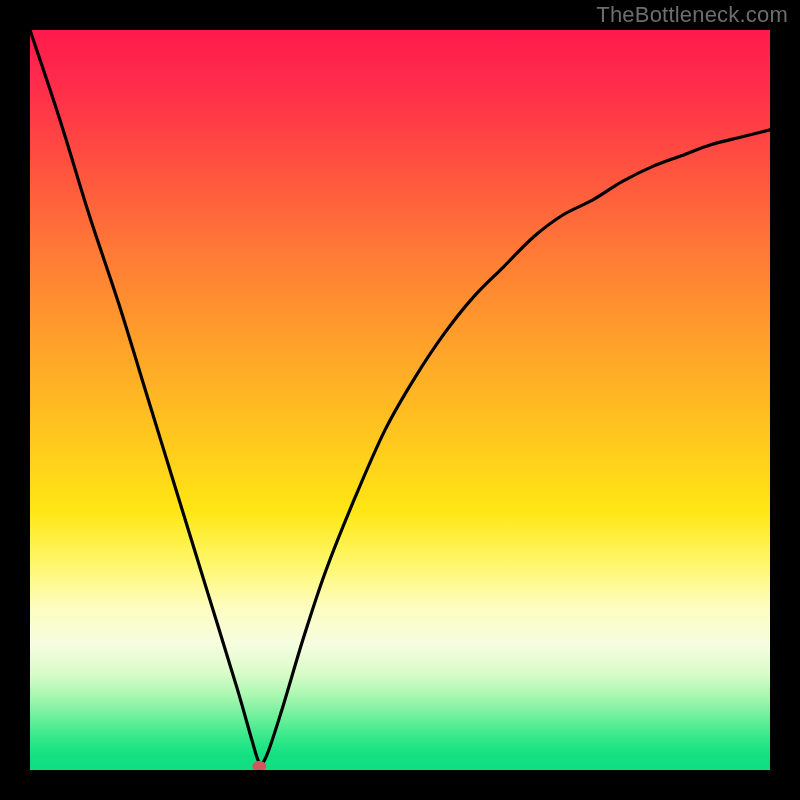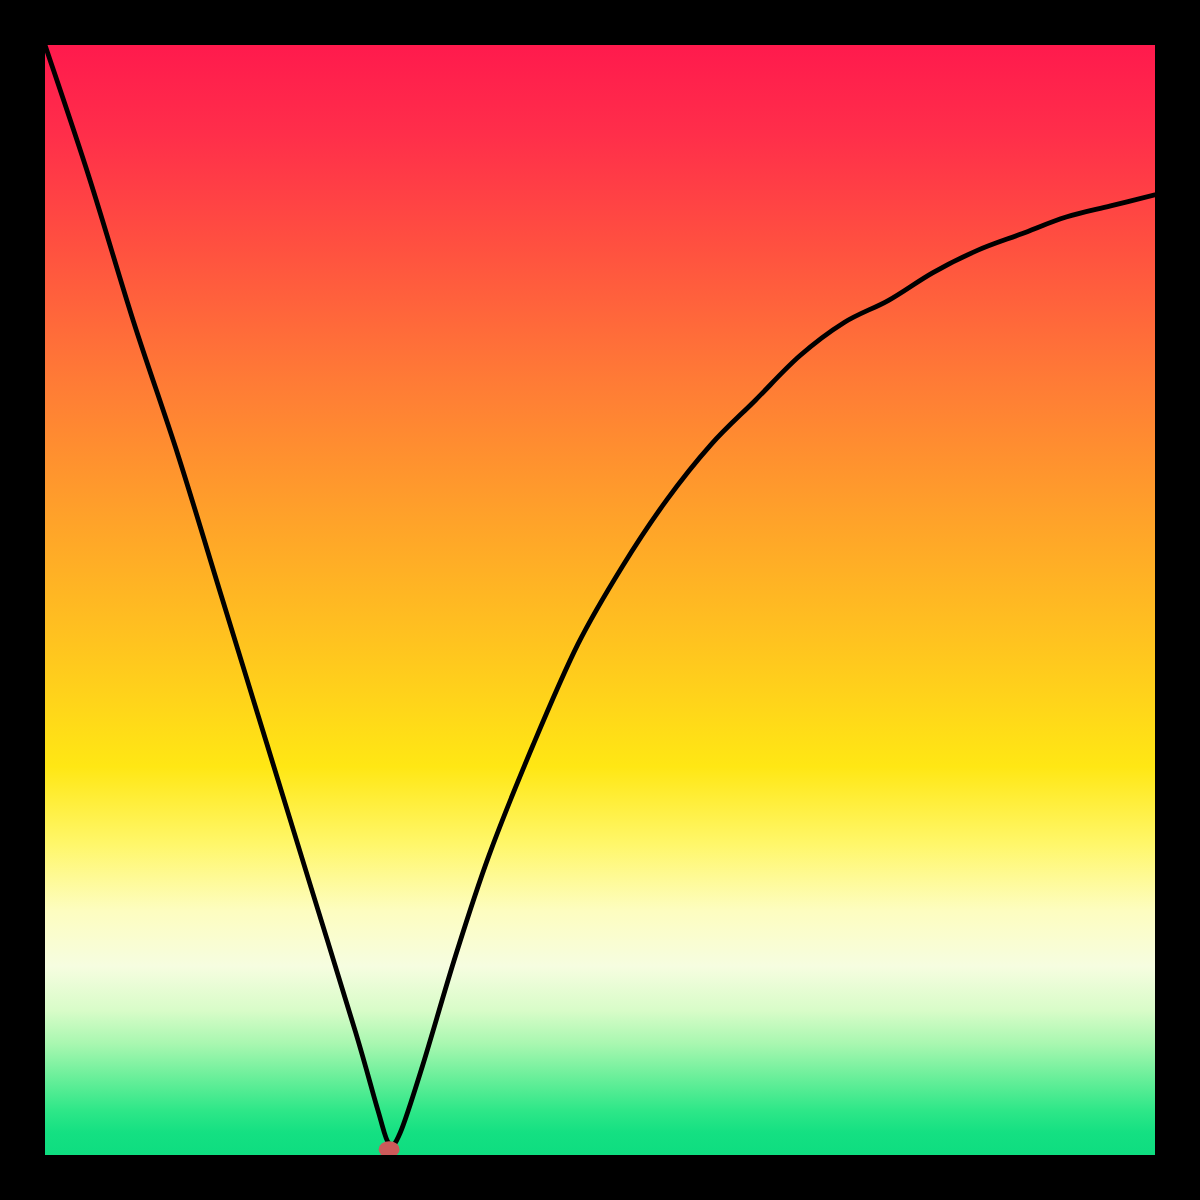--- a/index.html
+++ b/index.html
@@ -74,20 +74,21 @@
     font-weight: 500;
     color: #6d6d6d;
     letter-spacing: 0.2px;
     user-select: none;
   }
 </style>
 </head>
 <body>
 
 <div class="frame">
+  <div class="watermark">TheBottleneck.com</div>
   <div class="plot">
     <div class="gradient"></div>
     <svg class="curve-svg" viewBox="0 0 740 740" preserveAspectRatio="none">
       <path id="curve-path" d="M 0.00 0.00 C 4.93 14.80, 19.73 57.97, 29.60 88.80 C 39.47 119.63, 49.33 154.17, 59.20 185.00 C 69.07 215.83, 78.93 242.97, 88.80 273.80 C 98.67 304.63, 108.53 337.93, 118.40 370.00 C 128.27 402.07, 138.13 434.13, 148.00 466.20 C 157.87 498.27, 167.73 530.33, 177.60 562.40 C 187.47 594.47, 199.80 633.93, 207.20 658.60 C 214.60 683.27, 218.30 698.07, 222.00 710.40 C 225.70 722.73, 226.93 730.13, 229.40 732.60 C 231.87 735.07, 233.10 733.83, 236.80 725.20 C 240.50 716.57, 245.43 700.53, 251.60 680.80 C 257.77 661.07, 266.40 630.23, 273.80 606.80 C 281.20 583.37, 287.37 563.63, 296.00 540.20 C 304.63 516.77, 315.73 489.63, 325.60 466.20 C 335.47 442.77, 345.33 419.33, 355.20 399.60 C 365.07 379.87, 374.93 363.83, 384.80 347.80 C 394.67 331.77, 404.53 316.97, 414.40 303.40 C 424.27 289.83, 434.13 277.50, 444.00 266.40 C 453.87 255.30, 463.73 246.67, 473.60 236.80 C 483.47 226.93, 493.33 215.83, 503.20 207.20 C 513.07 198.57, 522.93 191.17, 532.80 185.00 C 542.67 178.83, 552.53 175.75, 562.40 170.20 C 572.27 164.65, 582.13 157.25, 592.00 151.70 C 601.87 146.15, 611.73 141.22, 621.60 136.90 C 631.47 132.58, 641.33 129.50, 651.20 125.80 C 661.07 122.10, 670.93 117.78, 680.80 114.70 C 690.67 111.62, 700.53 109.77, 710.40 107.30 C 720.27 104.83, 735.07 101.13, 740.00 99.90"></path>
       <ellipse id="curve-marker" class="marker" cx="229.40" cy="736.30" rx="7" ry="5.5" fill="#cc5a5a"></ellipse>
     </svg>
   </div>
 </div>
 
 </body></html>

